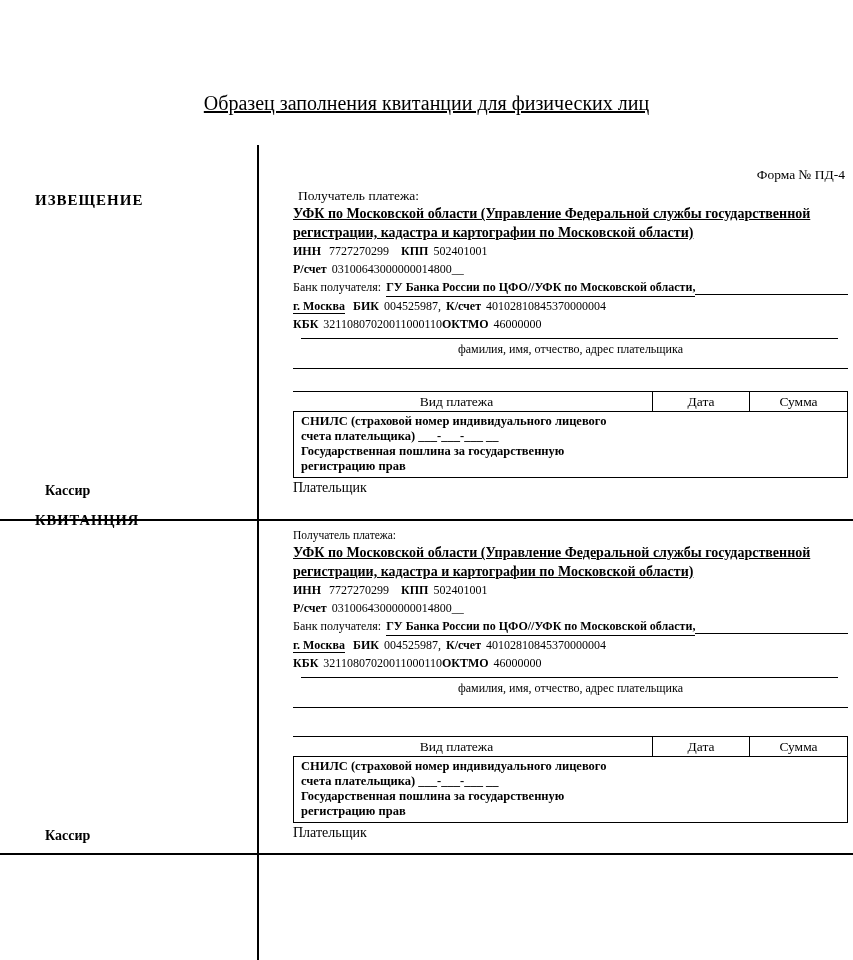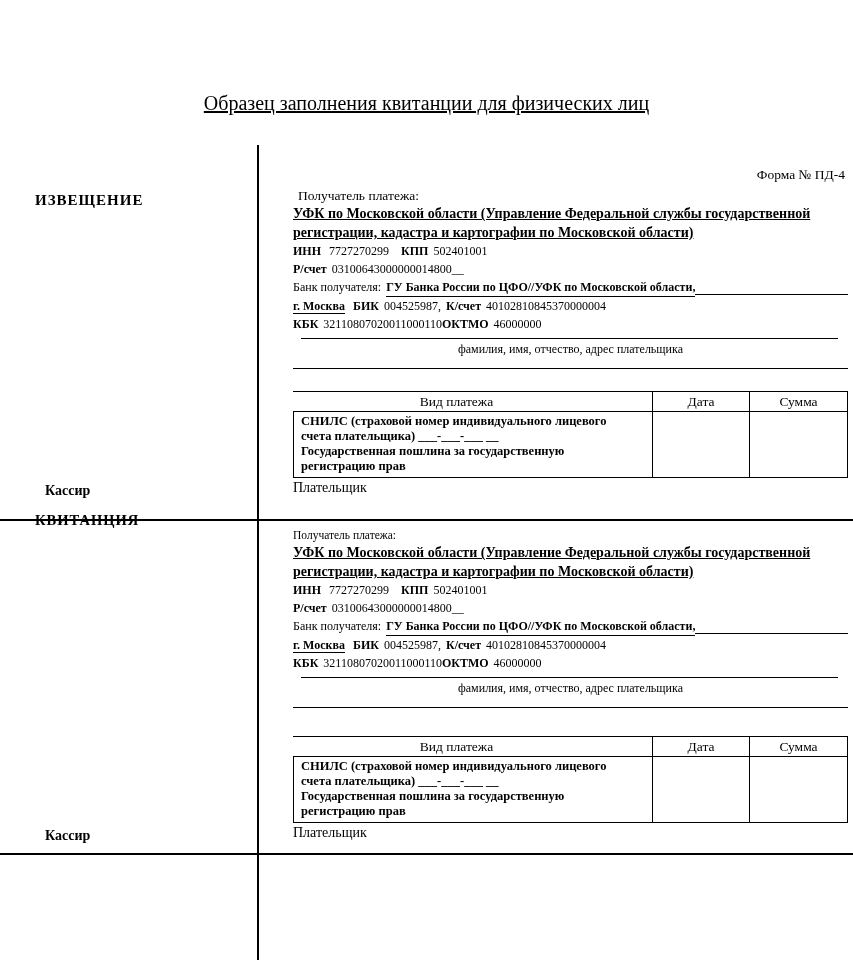--- a/index.html
+++ b/index.html
@@ -60,21 +60,21 @@
   .thead {
     display:flex; border-top:1.5px solid #000; border-bottom:1.5px solid #000;
     border-right:1.5px solid #000; line-height:19px;
   }
   .thead .tc1, .thead .tc2, .thead .tc3 { text-align:center; }
   .tc1 { width:327px; }
   .tc2 { width:97px; border-left:1.5px solid #000;margin-left:32px; }
   .tc3 { flex:1; border-left:1.5px solid #000; }
   .tbody {
     display:flex; border-left:1.5px solid #000; border-right:1.5px solid #000;
-    border-bottom:1.5px solid #000; min-height:62px;
+    border-bottom:1.5px solid #000; min-height:62px;flex-direction:column;
   }
   .tbody .tc1 { width:325.5px; }
   .cell-lines { font-weight:bold; font-size:12.5px; line-height:15px; padding:2px 6px 3px 7px; }
   .payer-label { font-size:14px; line-height:18px; margin-top:1px; }
 </style>
 </head>
 <body>
 
 <div class="page">
 

